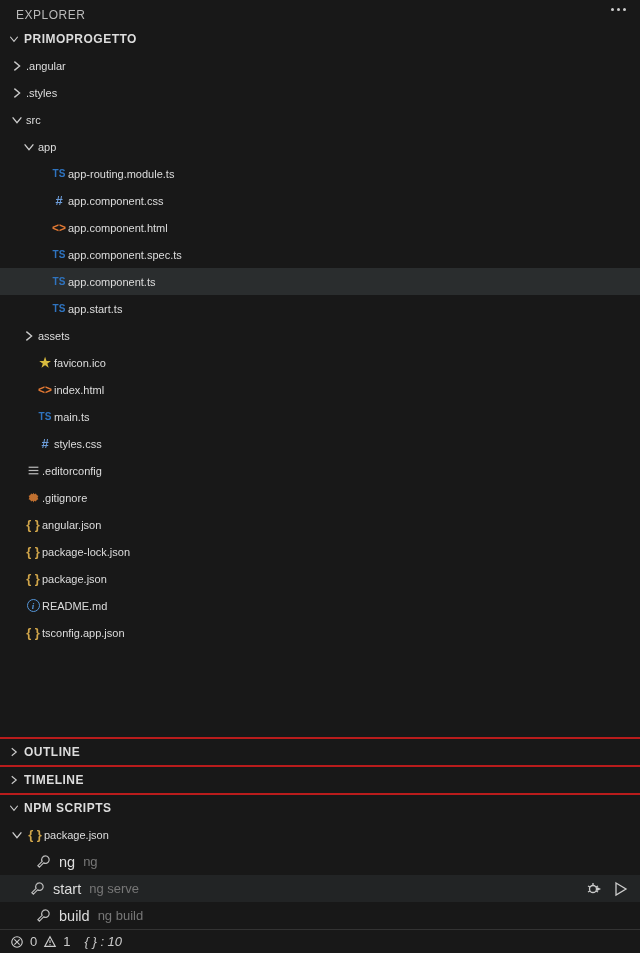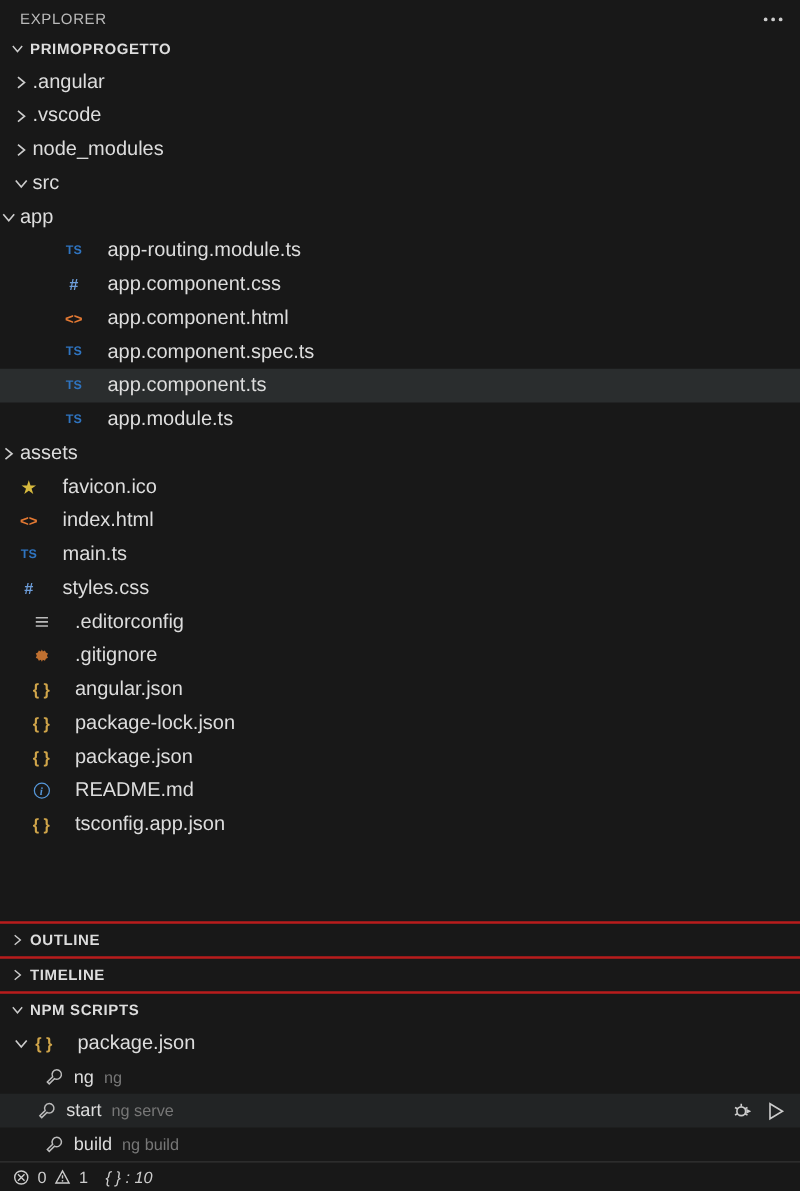--- a/index.html
+++ b/index.html
@@ -9,21 +9,20 @@
       background: #181818;
       color: #cccccc;
       font-family: 'Segoe UI', Arial, sans-serif;
       font-size: 14px;
       overflow: hidden;
       display: flex;
       flex-direction: column;
     }
     .header {
       display: flex;
-      align-items: center;
       justify-content: space-between;
       padding: 8px 14px 8px 16px;
       color: #bbbbbb;
       font-size: 12px;
       letter-spacing: 0.5px;
     }
     .more-icon { cursor: pointer; display: flex; gap: 3px; }
     .dot { width: 3px; height: 3px; background: #cccccc; border-radius: 50%; }
     .section-title {
       padding: 6px 16px;
@@ -49,30 +48,30 @@
     }
     .row {
       display: flex;
       align-items: center;
       height: 27px;
       padding-right: 10px;
       cursor: pointer;
     }
     .row.selected { background: #2a2d2e; }
     .indent0 { padding-left: 10px; }
-    .indent1 { }
+    .indent1 { padding-left: 22px; }
     .indent2 { padding-left: 36px; }
     .chev {
       width: 14px;
       height: 14px;
       margin-right: 2px;
       flex-shrink: 0;
     }
-    .icon { width: 18px; display: inline-flex; justify-content: center; margin-right: 18px; font-size: 11px; font-weight: bold; flex-shrink: 0; }
-    .label { color: #dddddd; font-size: 16px; }
+    .icon { width: 18px; display: inline-flex; justify-content: center; margin-right: 0; font-size: 11px; font-weight: bold; flex-shrink: 0; }
+    .label { color: #dddddd; font-size: 11px; }
     .ts { color: #2f74c0; font-size: 10px; font-weight: 700; }
     .css { color: #6d9dd9; font-size: 13px; font-weight: 700; }
     .html-ic { color: #e37933; font-size: 12px; font-weight: 700; }
     .star { color: #d7ba3e; font-size: 13px; }
     .braces { color: #d0a54a; font-size: 13px; }
     .gear { color: #888; }
     .editorconfig-ic { color: #bbb; font-size: 11px; }
     .info-ic { width:13px; height:13px; border:1px solid #5596d8; border-radius:50%; color:#5596d8; font-size:9px; display:inline-flex; align-items:center; justify-content:center; font-style:italic; font-family:serif;}
     .space { display:inline-block; width:14px; }
     .npm-row { display:flex; align-items:center; height:27px; padding-left:36px; cursor:pointer;text-align:center; }
@@ -117,27 +116,21 @@
     <div class="row indent0">
       <svg class="chev chev-r" viewBox="0 0 16 16" width="14" height="14">
         <path d="M5 3l6 5-6 5" stroke="#cccccc" stroke-width="1.5" fill="none"></path>
       </svg>
       <span class="label">.angular</span>
     </div>
     <div class="row indent0">
       <svg class="chev chev-r" viewBox="0 0 16 16" width="14" height="14">
         <path d="M5 3l6 5-6 5" stroke="#cccccc" stroke-width="1.5" fill="none"></path>
       </svg>
-      <span class="label">.vscode</span>
-    </div>
-    <div class="row indent0">
-      <svg class="chev chev-r" viewBox="0 0 16 16" width="14" height="14">
-        <path d="M5 3l6 5-6 5" stroke="#cccccc" stroke-width="1.5" fill="none"></path>
-      </svg>
-      <span class="label">node_modules</span>
+      <span class="label">.styles</span>
     </div>
     <div class="row indent0">
       <svg class="chev chev-d" viewBox="0 0 16 16" width="14" height="14">
         <path d="M5 3l6 5-6 5" stroke="#cccccc" stroke-width="1.5" fill="none"></path>
       </svg>
       <span class="label">src</span>
     </div>
     <div class="row indent1">
       <svg class="chev chev-d" viewBox="0 0 16 16" width="14" height="14">
         <path d="M5 3l6 5-6 5" stroke="#cccccc" stroke-width="1.5" fill="none"></path>
@@ -165,21 +158,21 @@
       <span class="label">app.component.spec.ts</span>
     </div>
     <div class="row indent2 selected">
       <span class="space"></span>
       <span class="icon ts">TS</span>
       <span class="label">app.component.ts</span>
     </div>
     <div class="row indent2">
       <span class="space"></span>
       <span class="icon ts">TS</span>
-      <span class="label">app.module.ts</span>
+      <span class="label">app.start.ts</span>
     </div>
     <div class="row indent1">
       <svg class="chev chev-r" viewBox="0 0 16 16" width="14" height="14">
         <path d="M5 3l6 5-6 5" stroke="#cccccc" stroke-width="1.5" fill="none"></path>
       </svg>
       <span class="label">assets</span>
     </div>
     <div class="row indent1">
       <span class="space"></span>
       <span class="icon star">★</span>

